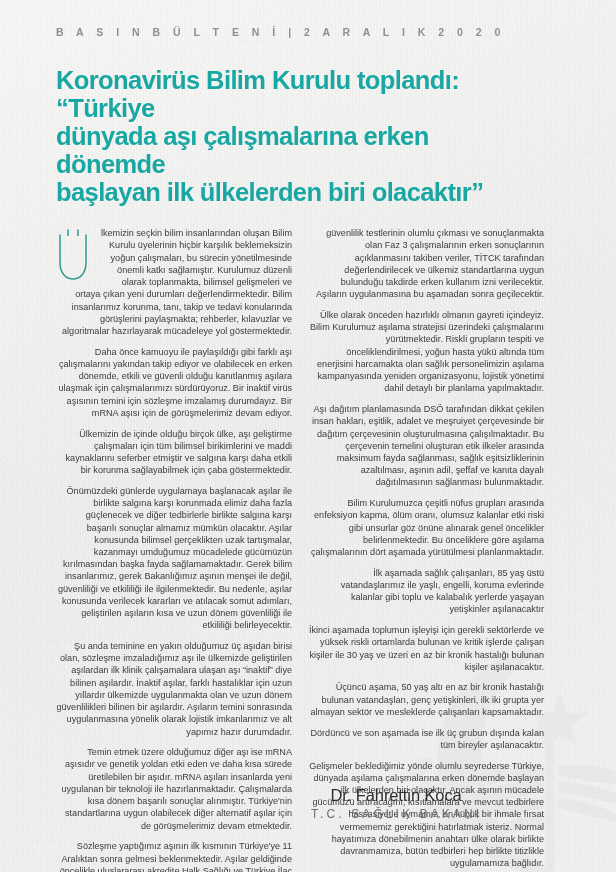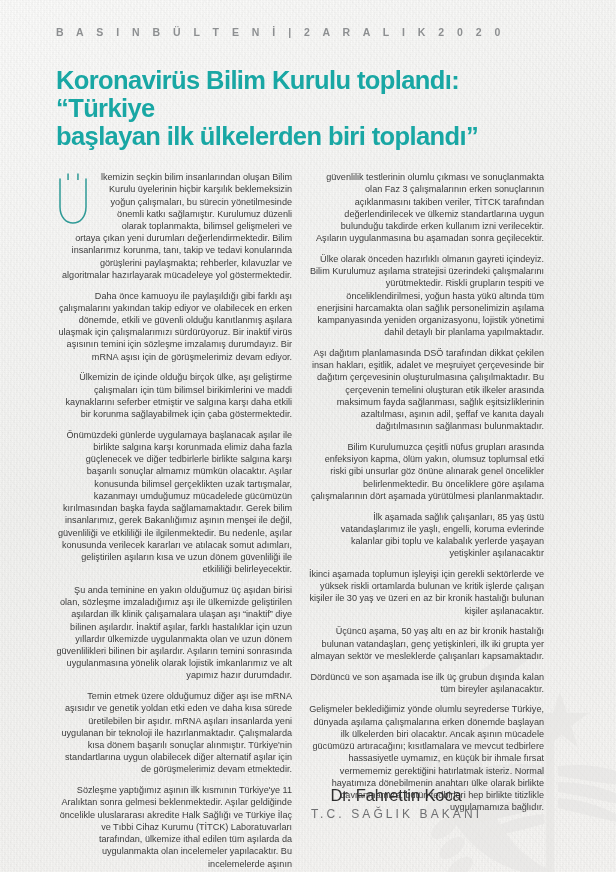--- a/index.html
+++ b/index.html
@@ -170,21 +170,22 @@
     <path d="M150 246 C 190 238, 240 238, 286 248 L 286 250 L 150 250 Z" opacity="0.7"></path>
   </g>
 </svg>
 
 <div id="content">
 
   <p class="kicker">B A S I N   B Ü L T E N İ   |   2   A R A L I K   2 0 2 0</p>
 
   <h1 class="headline">
     <span class="hl-line">Koronavirüs Bilim Kurulu toplandı: “Türkiye</span>
-    <span class="hl-line">başlayan ilk ülkelerden biri toplandı”</span>
+    <span class="hl-line">dünyada aşı çalışmalarına erken dönemde</span>
+    <span class="hl-line">başlayan ilk ülkelerden biri olacaktır”</span>
   </h1>
 
   <div class="columns">
 
     <div class="col" id="col-left">
       <span class="dropcap">
         <svg width="34" height="52" viewBox="0 0 34 52" xmlns="http://www.w3.org/2000/svg" aria-hidden="true">
           <path d="M4 6 L4 34 C4 44.5 10.5 50 17 50 C23.5 50 30 44.5 30 34 L30 6" fill="none" stroke="#2f9a96" stroke-width="1.5" stroke-linecap="round"></path>
           <rect x="11.3" y="0.5" width="1.5" height="6.5" fill="#2f9a96"></rect>
           <rect x="21.2" y="0.5" width="1.5" height="6.5" fill="#2f9a96"></rect>
@@ -196,21 +197,21 @@
         <p>Önümüzdeki günlerde uygulamaya başlanacak aşılar ile birlikte salgına karşı korunmada elimiz daha fazla güçlenecek ve diğer tedbirlerle birlikte salgına karşı başarılı sonuçlar almamız mümkün olacaktır. Aşılar konusunda bilimsel gerçeklikten uzak tartışmalar, kazanmayı umduğumuz mücadelede gücümüzün kırılmasından başka fayda sağlamamaktadır. Gerek bilim insanlarımız, gerek Bakanlığımız aşının menşei ile değil, güvenliliği ve etkililiği ile ilgilenmektedir. Bu nedenle, aşılar konusunda verilecek kararları ve atılacak somut adımları, geliştirilen aşıların kısa ve uzun dönem güvenliliği ile etkililiği belirleyecektir.</p>
         <p>Şu anda teminine en yakın olduğumuz üç aşıdan birisi olan, sözleşme imzaladığımız aşı ile ülkemizde geliştirilen aşılardan ilk klinik çalışamalara ulaşan aşı “inaktif” diye bilinen aşılardır. İnaktif aşılar, farklı hastalıklar için uzun yıllardır ülkemizde uygulanmakta olan ve uzun dönem güvenlilikleri bilinen bir aşılardır. Aşıların temini sonrasında uygulanmasına yönelik olarak lojistik imkanlarımız ve alt yapımız hazır durumdadır.</p>
         <p>Temin etmek üzere olduğumuz diğer aşı ise mRNA aşısıdır ve genetik yoldan etki eden ve daha kısa sürede üretilebilen bir aşıdır. mRNA aşıları insanlarda yeni uygulanan bir teknoloji ile hazırlanmaktadır. Çalışmalarda kısa dönem başarılı sonuçlar alınmıştır. Türkiye'nin standartlarına uygun olabilecek diğer alternatif aşılar için de görüşmelerimiz devam etmektedir.</p>
         <p>Sözleşme yaptığımız aşının ilk kısmının Türkiye'ye 11 Aralıktan sonra gelmesi beklenmektedir. Aşılar geldiğinde öncelikle uluslararası akredite Halk Sağlığı ve Türkiye İlaç ve Tıbbi Cihaz Kurumu (TİTCK) Laboratuvarları tarafından, ülkemize ithal edilen tüm aşılarda da uygulanmakta olan incelemeler yapılacaktır. Bu incelemelerde aşının</p>
       </div>
 
     <div class="col" id="col-right">
         <p>güvenlilik testlerinin olumlu çıkması ve sonuçlanmakta olan Faz 3 çalışmalarının erken sonuçlarının açıklanmasını takiben veriler, TİTCK tarafından değerlendirilecek ve ülkemiz standartlarına uygun bulunduğu takdirde erken kullanım izni verilecektir. Aşıların uygulanmasına bu aşamadan sonra geçilecektir.</p>
         <p>Ülke olarak önceden hazırlıklı olmanın gayreti içindeyiz. Bilim Kurulumuz aşılama stratejisi üzerindeki çalışmalarını yürütmektedir. Riskli grupların tespiti ve önceliklendirilmesi, yoğun hasta yükü altında tüm enerjisini harcamakta olan sağlık personelimizin aşılama kampanyasında yeniden organizasyonu, lojistik yönetimi dahil detaylı bir planlama yapılmaktadır.</p>
         <p>Aşı dağıtım planlamasında DSÖ tarafından dikkat çekilen insan hakları, eşitlik, adalet ve meşruiyet çerçevesinde bir dağıtım çerçevesinin oluşturulmasına çalışılmaktadır. Bu çerçevenin temelini oluşturan etik ilkeler arasında maksimum fayda sağlanması, sağlık eşitsizliklerinin azaltılması, aşının adil, şeffaf ve kanıta dayalı dağıtılmasının sağlanması bulunmaktadır.</p>
-        <p>Bilim Kurulumuzca çeşitli nüfus grupları arasında enfeksiyon kapma, ölüm yakın, olumsuz toplumsal etki riski gibi unsurlar göz önüne alınarak genel öncelikler belirlenmektedir. Bu önceliklere göre aşılama çalışmalarının dört aşamada yürütülmesi planlanmaktadır.</p>
+        <p>Bilim Kurulumuzca çeşitli nüfus grupları arasında enfeksiyon kapma, ölüm oranı, olumsuz kalanlar etki riski gibi unsurlar göz önüne alınarak genel öncelikler belirlenmektedir. Bu önceliklere göre aşılama çalışmalarının dört aşamada yürütülmesi planlanmaktadır.</p>
         <p>İlk aşamada sağlık çalışanları, 85 yaş üstü vatandaşlarımız ile yaşlı, engelli, koruma evlerinde kalanlar gibi toplu ve kalabalık yerlerde yaşayan yetişkinler aşılanacaktır</p>
         <p>İkinci aşamada toplumun işleyişi için gerekli sektörlerde ve yüksek riskli ortamlarda bulunan ve kritik işlerde çalışan kişiler ile 30 yaş ve üzeri en az bir kronik hastalığı bulunan kişiler aşılanacaktır.</p>
         <p>Üçüncü aşama, 50 yaş altı en az bir kronik hastalığı bulunan vatandaşları, genç yetişkinleri, ilk iki grupta yer almayan sektör ve mesleklerde çalışanları kapsamaktadır.</p>
         <p>Dördüncü ve son aşamada ise ilk üç grubun dışında kalan tüm bireyler aşılanacaktır.</p>
         <p>Gelişmeler beklediğimiz yönde olumlu seyrederse Türkiye, dünyada aşılama çalışmalarına erken dönemde başlayan ilk ülkelerden biri olacaktır. Ancak aşının mücadele gücümüzü artıracağını; kısıtlamalara ve mevcut tedbirlere hassasiyetle uymamız, en küçük bir ihmale fırsat vermememiz gerektiğini hatırlatmak isteriz. Normal hayatımıza dönebilmenin anahtarı ülke olarak birlikte davranmamıza, bütün tedbirleri hep birlikte titizlikle uygulamamıza bağlıdır.</p>
       </div>
 
   </div>
 </div>
 

